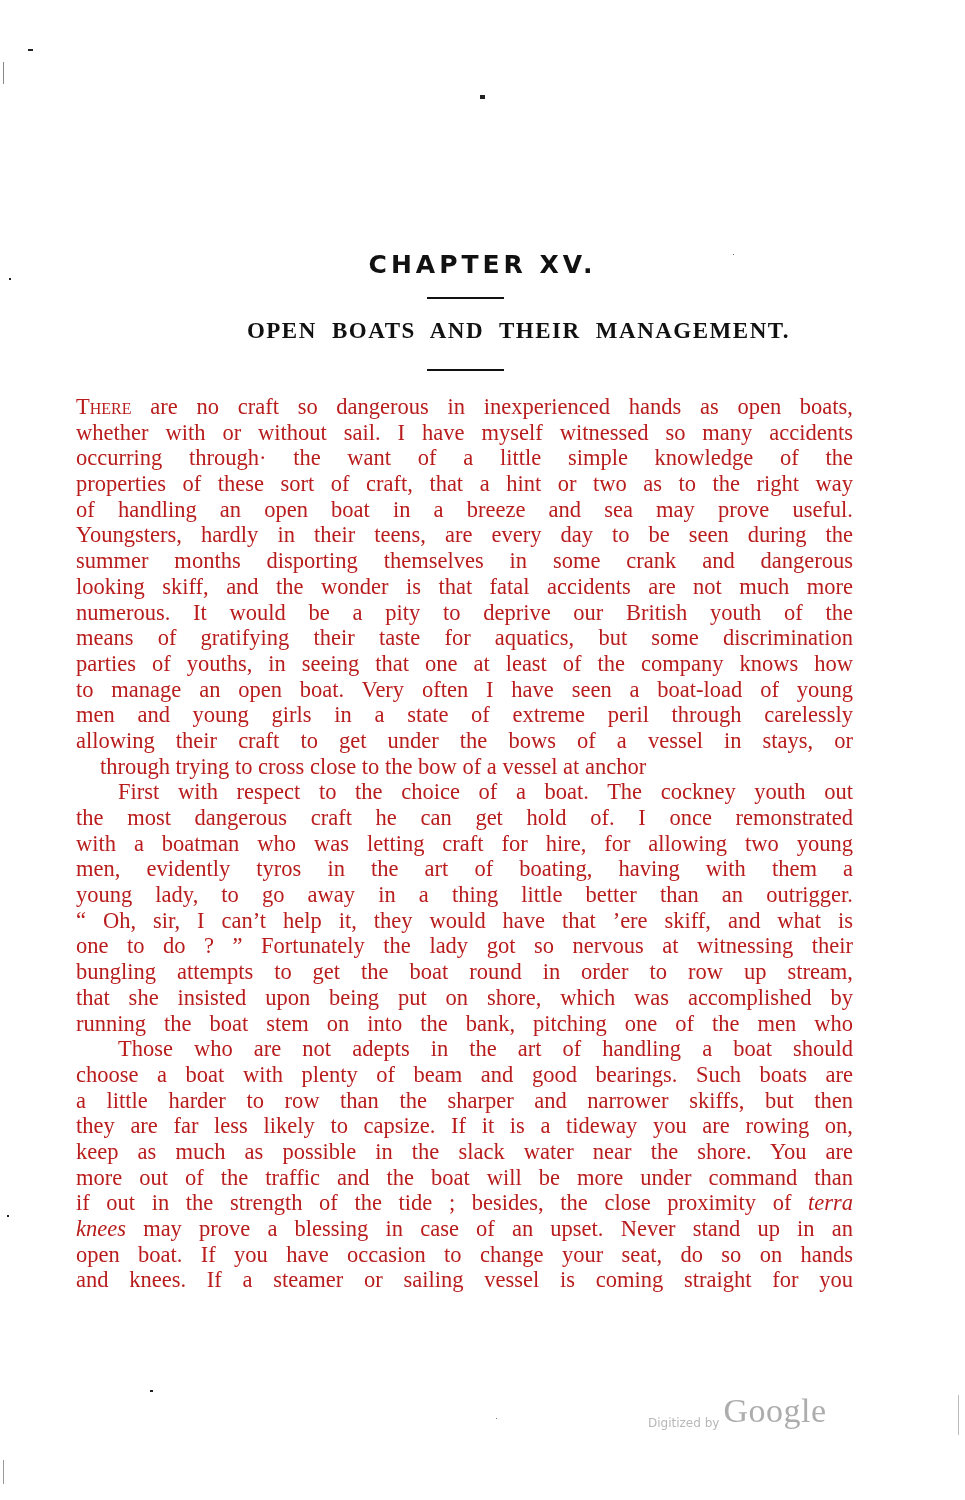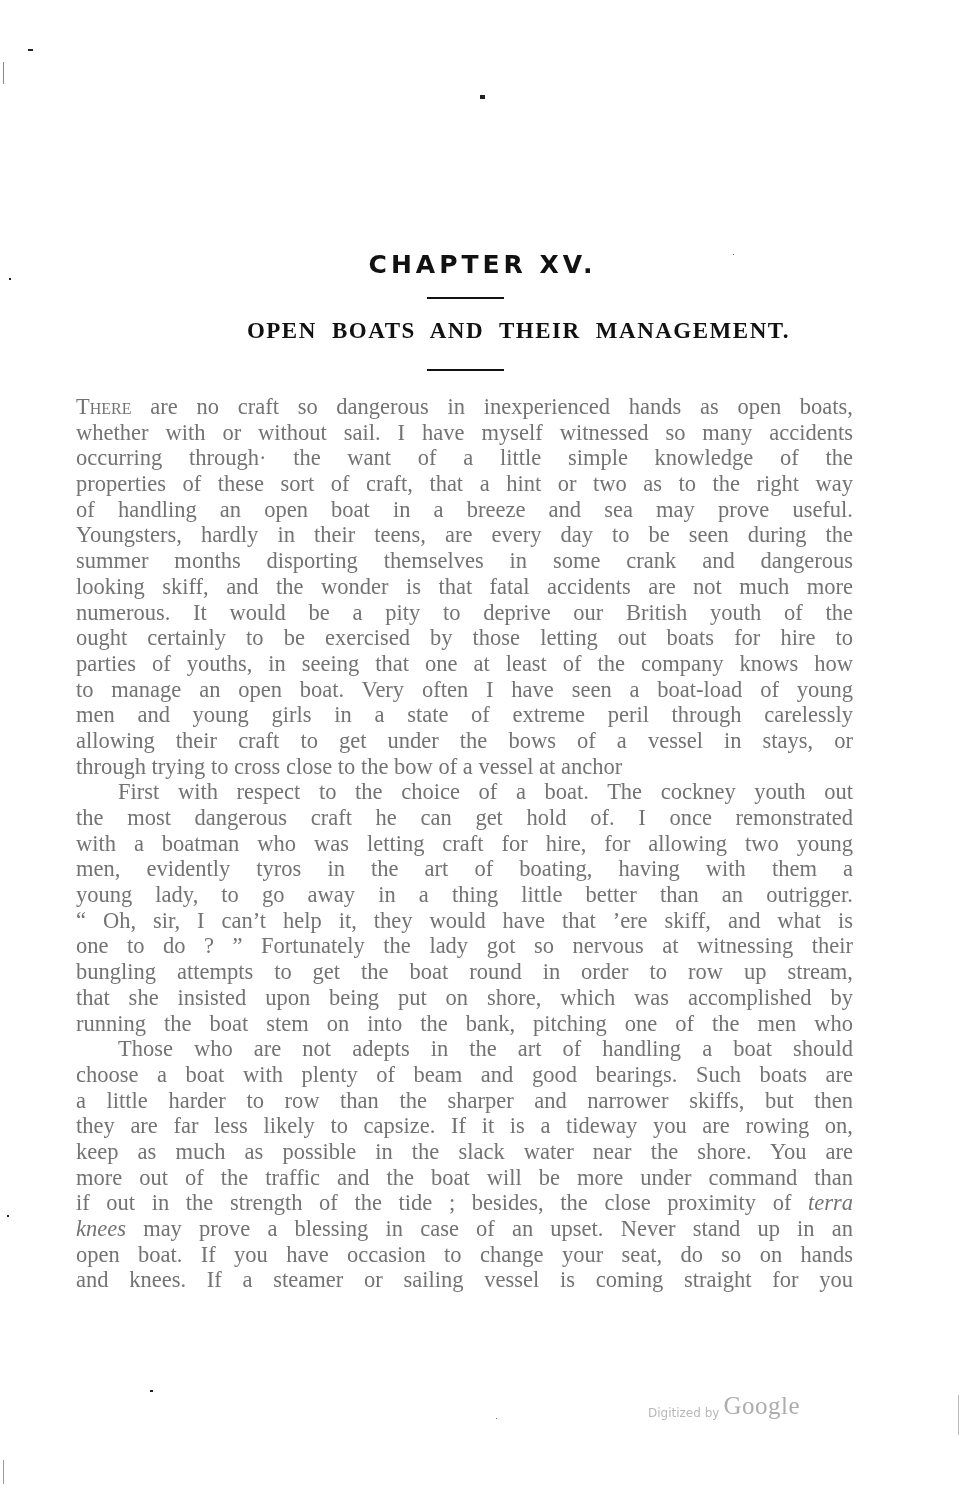--- a/index.html
+++ b/index.html
@@ -56,32 +56,33 @@
     padding-left: 36px;
   }
   .body-text {
     position: absolute;
     left: 76px;
     top: 394px;
     width: 777px;
     font-family: "Liberation Serif", "DejaVu Serif", serif;
     font-size: 22.5px;
     line-height: 25.7px;
-    color: #737373;
+    color: #b91c1c;
   }
   .line {
     display: block;
     white-space: nowrap;
     text-align: justify;
     text-align-last: justify;
     height: 25.7px;
     overflow: visible;
   }
   .line.last {
     text-align-last: left;
+    margin-left: 24px;
   }
   .line.indent {
     padding-left: 42px;
   }
   .smallcaps {
     font-variant: small-caps;
   }
   .watermark {
     position: absolute;
     left: 648px;
@@ -91,21 +92,21 @@
     align-items: flex-end;
     gap: 4px;
   }
   .watermark .digitized {
     font-family: "DejaVu Sans", "Liberation Sans", sans-serif;
     font-size: 12px;
     color: #b8b8b8;
   }
   .watermark .brand {
     font-family: "Liberation Serif", "DejaVu Serif", serif;
-    font-size: 25px;
+    font-size: 34px;
     color: #adadad;
     letter-spacing: 0.5px;
   }
 </style>
 </head>
 <body>
 
 <div class="page">
 
   <div class="speck" style="left:28px;top:49px;width:5px;height:2px;"></div>
@@ -129,21 +130,21 @@
     <div>
       <span class="line"><span class="smallcaps">There</span><span> are no craft so dangerous in inexperienced hands as open boats,</span></span>
       <span class="line">whether with or without sail. I have myself witnessed so many accidents</span>
       <span class="line">occurring through· the want of a little simple knowledge of the</span>
       <span class="line">properties of these sort of craft, that a hint or two as to the right way</span>
       <span class="line">of handling an open boat in a breeze and sea may prove useful.</span>
       <span class="line">Youngsters, hardly in their teens, are every day to be seen during the</span>
       <span class="line">summer months disporting themselves in some crank and dangerous</span>
       <span class="line">looking skiff, and the wonder is that fatal accidents are not much more</span>
       <span class="line">numerous. It would be a pity to deprive our British youth of the</span>
-      <span class="line">ought certainly to be exercised by those letting out boats for hire to</span>
+      <span class="line">means of gratifying their taste for aquatics, but some discrimination</span>
       <span class="line">parties of youths, in seeing that one at least of the company knows how</span>
       <span class="line">to manage an open boat. Very often I have seen a boat-load of young</span>
       <span class="line">men and young girls in a state of extreme peril through carelessly</span>
       <span class="line">allowing their craft to get under the bows of a vessel in stays, or</span>
       <span class="line last">through trying to cross close to the bow of a vessel at anchor</span>
     </div>
 
     <div>
       <span class="line indent">First with respect to the choice of a boat. The cockney youth out</span>
       <span class="line">the most dangerous craft he can get hold of. I once remonstrated</span>

